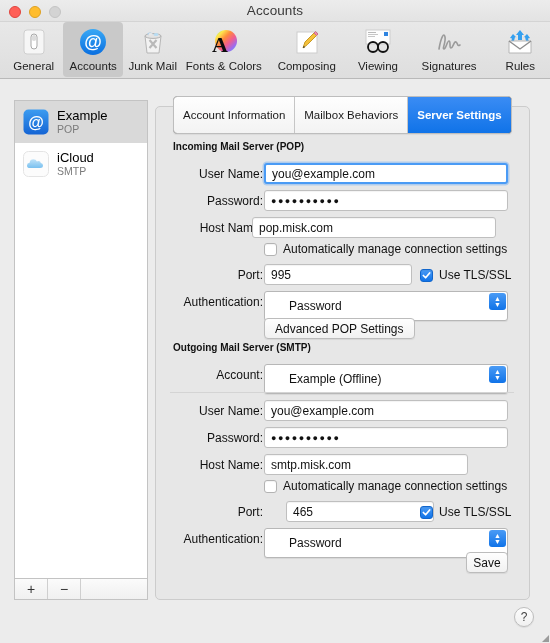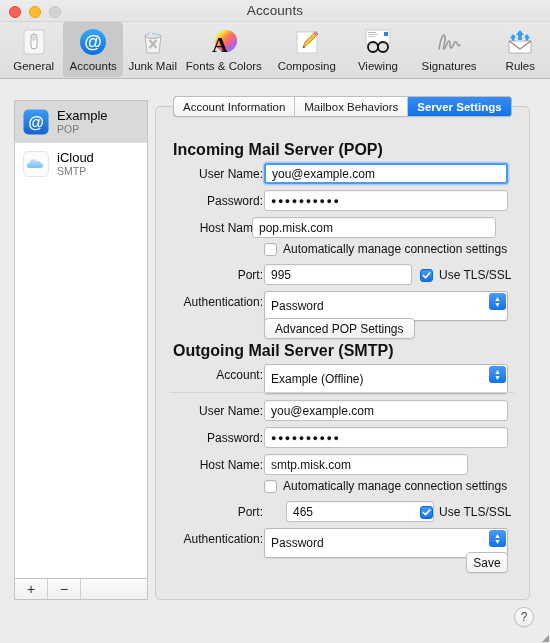--- a/index.html
+++ b/index.html
@@ -88,21 +88,21 @@
     width: 33px; height: 100%;
     border-right: 1px solid #cfcfcf;
     display: flex; align-items: center; justify-content: center;
     font-size: 14px; color: #333;
   }
   .sb-btn.flex { flex: 1; border-right: none; }
 
   
   .tabs {
     position: absolute; left: 173px; top: 17px;
-    display: flex; height: 21px;
+    display: flex; height: 38px;
     border: 1px solid #bdbdbd; border-radius: 4px;
     overflow: hidden;
     background: #404040;
     box-shadow: 0 1px 1px rgba(0,0,0,0.06);
     z-index: 3;
   }
   .tab {
     padding: 0 9px; height: 100%;
     display: flex; align-items: center;
     font-size: 11.5px; color: #1a1a1a;
@@ -115,21 +115,21 @@
   .panel {
     position: absolute; left: 155px; top: 27px;
     width: 375px; height: 494px;
     background: #e7e7e7;
     border: 1px solid #cccccc;
     border-radius: 5px;
   }
 
   
   .section-title {
-    position: absolute; font-size: 16px; font-weight: bold; color: #111;
+    position: absolute; font-size: 10px; font-weight: bold; color: #111;
   }
   .lbl {
     position: absolute; text-align: right; font-size: 12px; color: #111;
     width: 100px; right: 0;
   }
   .field {
     position: absolute; height: 21px;
     background: #ffffff; border: 1px solid #bfbfbf;
     border-radius: 3px;
     font-size: 12px; color: #111;
@@ -139,21 +139,21 @@
   .field.focused {
     border: 2px solid #4a9bf5;
     box-shadow: 0 0 0 1.5px rgba(74,155,245,0.35);
   }
   .dots { letter-spacing: 1.5px; font-size: 9px; color: #111; }
 
   .popup {
     position: absolute; height: 30px;
     background: #ffffff; border: 1px solid #b7b7b7; border-radius: 3px;
     font-size: 12px; color: #111;
-    display: flex; align-items: center; padding: 0 6px;
+    display: flex; align-items: center; padding: 0 24px;
     box-shadow: 0 1px 1px rgba(0,0,0,0.07);
   }
   .popup .arrows {
     position: absolute; right: 1px; top: 1px;
     width: 17px; height: 17px;
     background: linear-gradient(to bottom, #4a9bf5, #1073e8);
     border-radius: 3px;
     display: flex; flex-direction: column; align-items: center; justify-content: center;
     color: #fff;
   }

